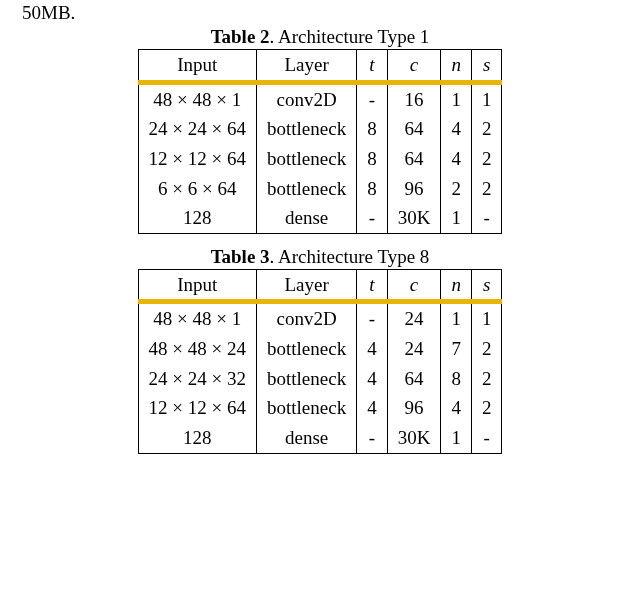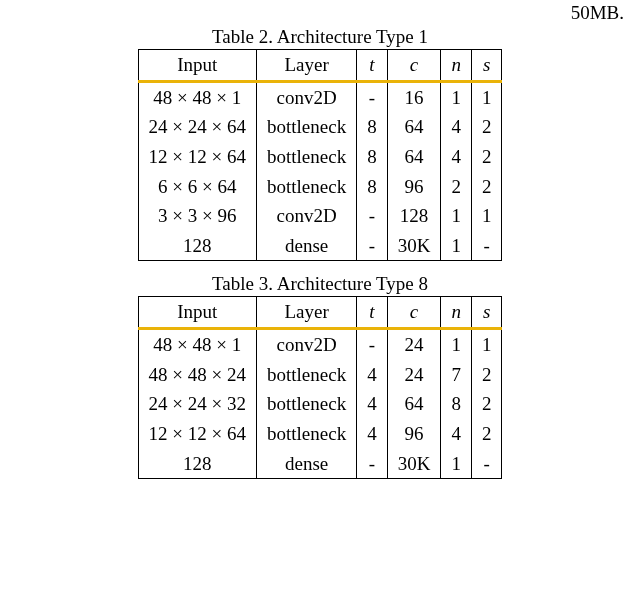--- a/index.html
+++ b/index.html
@@ -9,29 +9,28 @@
     background: #fff;
     font-family: "Times New Roman", Times, serif;
     font-size: 19px;
     color: #000;
   }
   .page {
     padding: 2px 16px 12px 16px;
   }
   .leading {
     margin: 0 0 2px 6px;
-    text-align: right;
   }
   .table-caption {
     text-align: center;
     margin-top: 2px;
     margin-bottom: 1px;
   }
   .table-caption .bold {
-    font-weight: normal;
+    font-weight: bold;
   }
   table.arch {
     border-collapse: collapse;
     margin: 0 auto 12px auto;
     padding-left: 47px;
   }
   table.arch th,
   table.arch td {
     border-top: 1px solid #000;
     border-bottom: 1px solid #000;
@@ -42,21 +41,21 @@
     font-weight: normal;
     white-space: nowrap;
     line-height: 1.35;
   }
   
   table.arch.no-inner tbody tr td {
     border-top: none;
     border-bottom: none;
   }
   table.arch.no-inner tbody tr:first-child td {
-    border-top: 3px solid #eab308;
+    border-top: 5px solid #eab308;
   }
   table.arch.no-inner tbody tr:last-child td {
     border-bottom: 1px solid #000;
   }
   table.arch th {
     border-bottom: 1px solid #000;
   }
   .col-t, .col-c, .col-n, .col-s {
     font-style: italic;
   }
@@ -108,28 +107,20 @@
         <td>4</td>
         <td>2</td>
       </tr>
       <tr>
         <td>6 × 6 × 64</td>
         <td>bottleneck</td>
         <td>8</td>
         <td>96</td>
         <td>2</td>
         <td>2</td>
-      </tr>
-      <tr>
-        <td>3 × 3 × 96</td>
-        <td>conv2D</td>
-        <td>-</td>
-        <td>128</td>
-        <td>1</td>
-        <td>1</td>
       </tr>
       <tr>
         <td>128</td>
         <td>dense</td>
         <td>-</td>
         <td>30K</td>
         <td>1</td>
         <td>-</td>
       </tr>
     </tbody>

